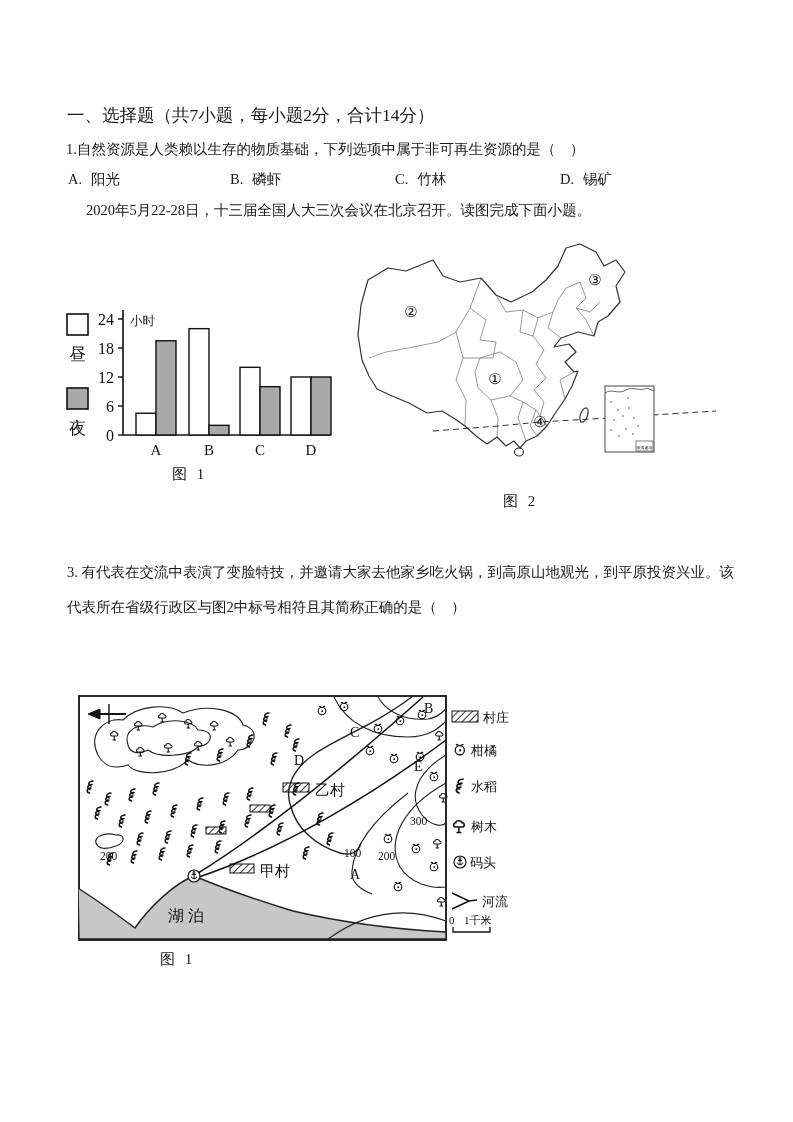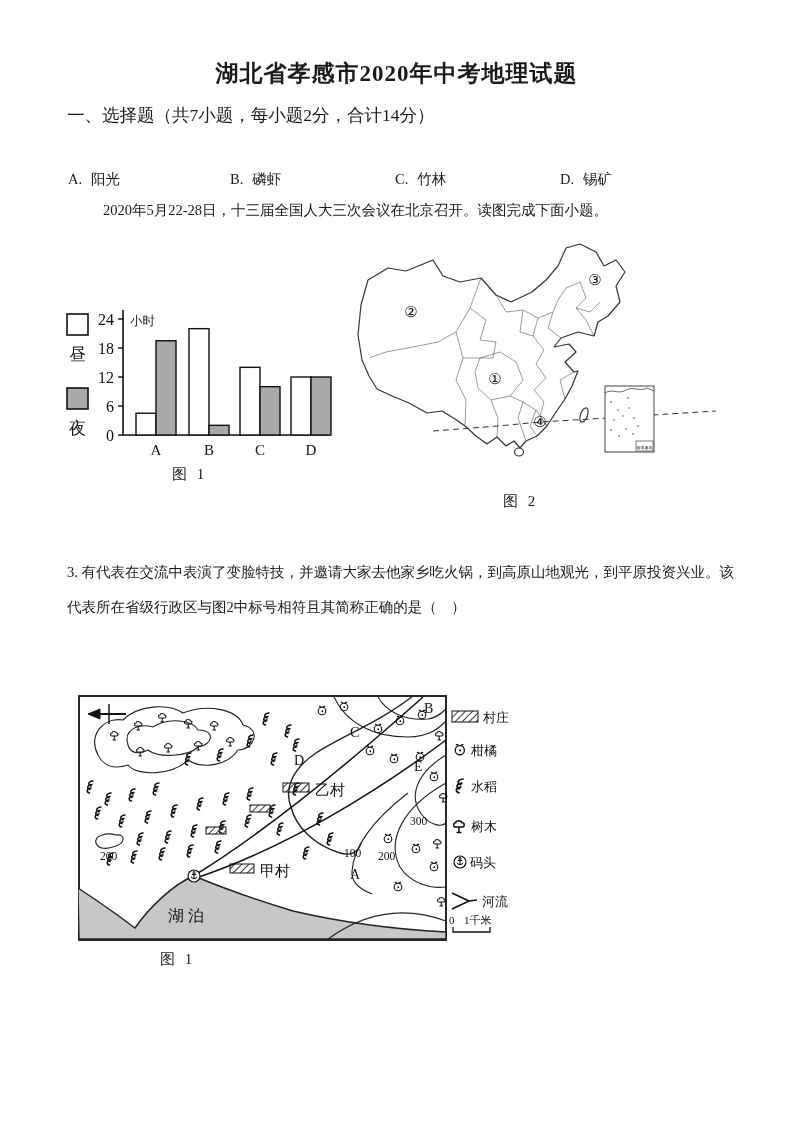--- a/index.html
+++ b/index.html
@@ -16,31 +16,31 @@
   .passage{font-size:14.5px;}
   .caption{font-size:15px;letter-spacing:3px;}
   svg text{font-family:"Liberation Serif","DejaVu Serif",serif;fill:#111;}
   svg{display:block;}
 </style>
 </head>
 <body>
 
 <div class="page">
 
-  <div class="abs title">湖北省孝感市2020年中考地理试题</div>
   <div class="abs section">一、选择题（共7小题，每小题2分，合计14分）</div>
 
+  <div class="abs qtext" style="top:140px;left:66px;">1.自然资源是人类赖以生存的物质基础，下列选项中属于非可再生资源的是（　）</div>
   <div class="opts" style="top:170px;font-family:Liberation Serif, serif;">
     <div class="opt"><span class="lbl">A.</span><span>阳光</span></div>
     <div class="opt"><span class="lbl">B.</span><span>磷虾</span></div>
     <div class="opt"><span class="lbl">C.</span><span>竹林</span></div>
     <div class="opt"><span class="lbl">D.</span><span>锡矿</span></div>
   </div>
 
-  <div class="abs passage" style="top:201px;left:103px;">2020年5月22-28日，十三届全国人大三次会议在北京召开。读图完成下面小题。</div>
+  <div class="abs passage" style="top:201px;left:86px;">2020年5月22-28日，十三届全国人大三次会议在北京召开。读图完成下面小题。</div>
 
   <svg class="abs" id="bar-chart" style="top:300px;left:62px;" width="290" height="164" viewBox="0 0 290 164">
       <path d="M61,10 V135 H268" stroke="#111" stroke-width="1.6" fill="none"></path>
       <line x1="56" y1="135" x2="61" y2="135" stroke="#111" stroke-width="1.4"></line>
       <text x="52" y="140.5" text-anchor="end" font-size="16">0</text>
       <line x1="56" y1="106" x2="61" y2="106" stroke="#111" stroke-width="1.4"></line>
       <text x="52" y="111.5" text-anchor="end" font-size="16">6</text>
       <line x1="56" y1="77" x2="61" y2="77" stroke="#111" stroke-width="1.4"></line>
       <text x="52" y="82.5" text-anchor="end" font-size="16">12</text>
       <line x1="56" y1="48" x2="61" y2="48" stroke="#111" stroke-width="1.4"></line>

